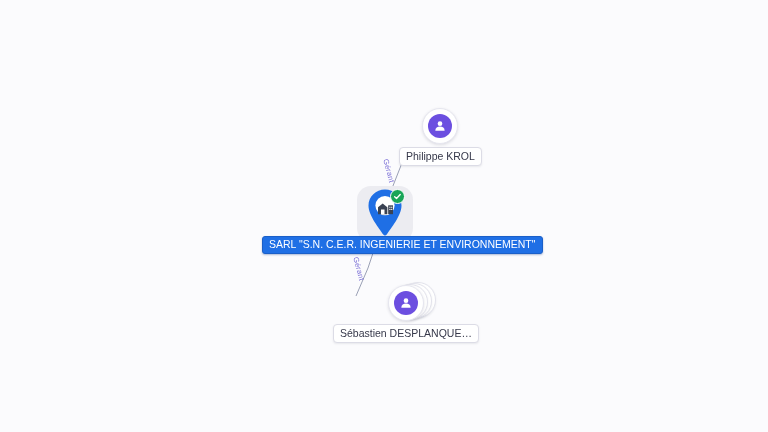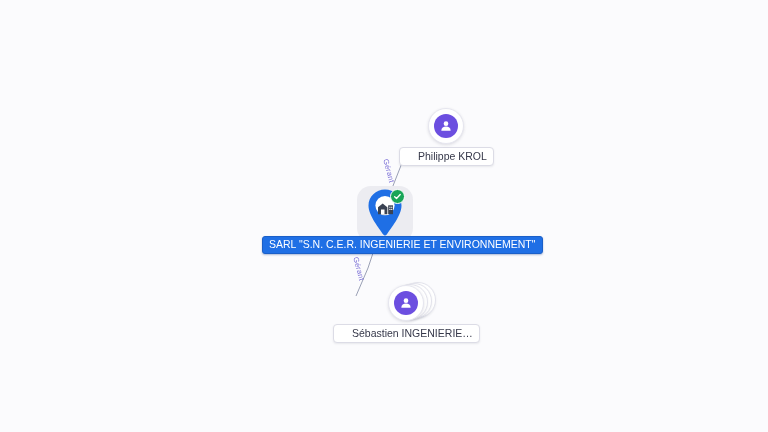--- a/index.html
+++ b/index.html
@@ -72,21 +72,21 @@
     justify-content: center;
   }
   .avatar-circle svg { display: block; }
 
   
   .node-label {
     margin-top: 3px;
     background: #ffffff;
     border: 1px solid #dcdce6;
     border-radius: 4px;
-    padding: 2px 6px 3px 18px;
+    padding: 2px 6px 3px 6px;
     font-size: 10.5px;
     line-height: 12px;
     color: #36384a;
     white-space: nowrap;
     box-shadow: 0 1px 2px rgba(60,64,90,0.10);
   }
 
   
   #node-company {
     align-items: center;
@@ -232,16 +232,16 @@
       <div class="stack-card s1"></div>
       <div class="avatar-ring">
         <div class="avatar-circle">
           <svg width="14" height="14" viewBox="0 0 24 24" fill="#ffffff">
             <circle cx="12" cy="8" r="4"></circle>
             <path d="M4 20c0-4.4 3.6-7 8-7s8 2.6 8 7z"></path>
           </svg>
         </div>
       </div>
     </div>
-    <div class="node-label">Sébastien INGENIERIE…</div>
+    <div class="node-label">Sébastien DESPLANQUE…</div>
   </div>
 
 </div>
 
 </body></html>

